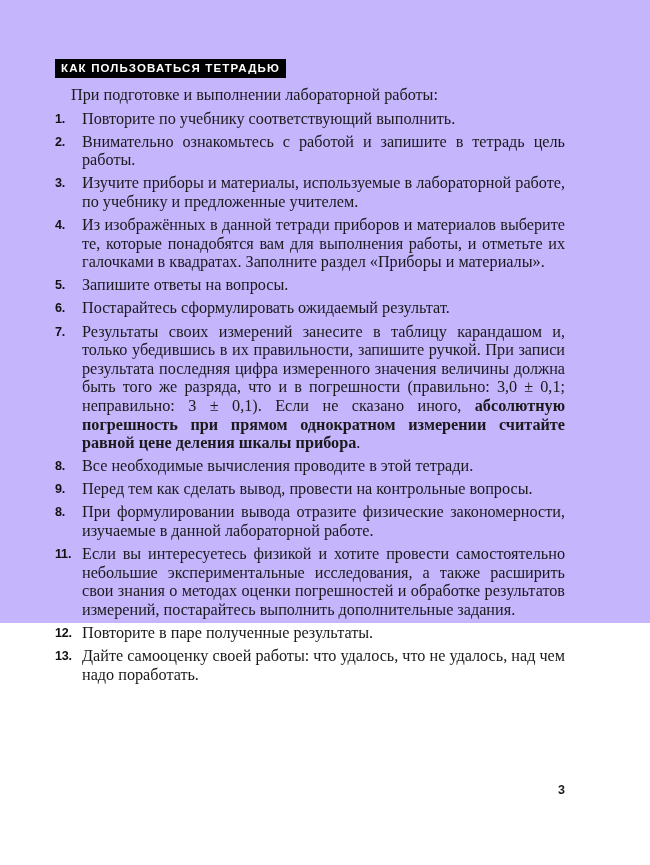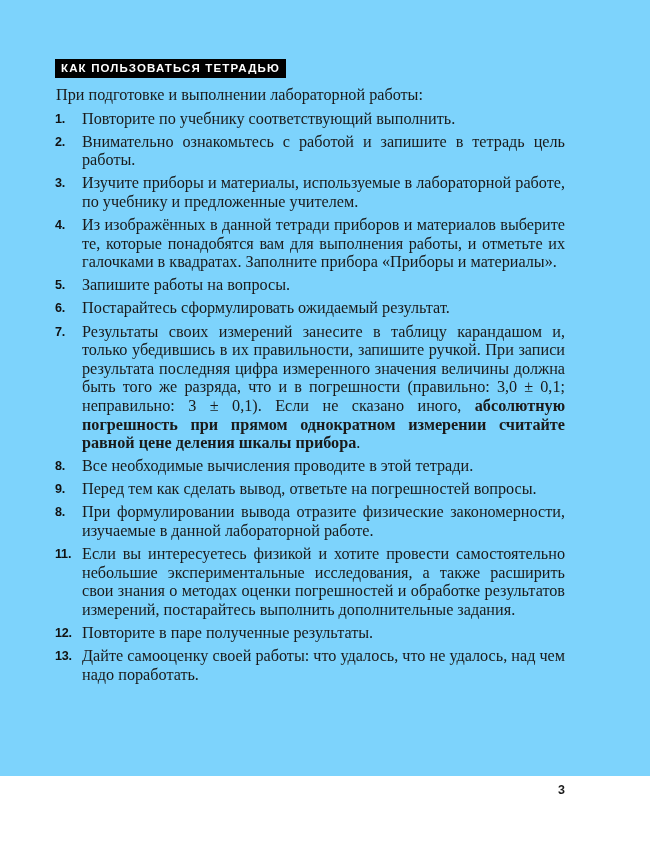--- a/index.html
+++ b/index.html
@@ -14,22 +14,22 @@
     font-family: "Liberation Serif", "DejaVu Serif", serif;
     color: #1a1a1a;
     overflow: hidden;
   }
 
   .page {
     position: absolute;
     left: 0;
     top: 0;
     width: 650px;
-    height: 776px;
-    background: #7dd3fc;
+    height: 623px;
+    background: #c4b5fd;
   }
 
   
   .section-banner {
     position: absolute;
     left: 55px;
     top: 59px;
     background: #000000;
     color: #ffffff;
     font-family: "Liberation Sans", "DejaVu Sans", sans-serif;
@@ -47,21 +47,21 @@
     position: absolute;
     left: 55px;
     top: 86px;
     width: 510px;
   }
 
   .intro {
     font-size: 16.2px;
     line-height: 18.6px;
     text-align: left;
-    margin: 0 0 5px 0;
+    margin: 0 0 5px 15px;
     padding-left: 1px;
   }
 
   ol.steps {
     list-style: none;
     margin: 0;
     padding: 0;
   }
 
   ol.steps > li {
@@ -137,46 +137,46 @@
         <span class="item-text">Внимательно ознакомьтесь с работой и запишите в тетрадь цель работы.</span>
       </li>
 
       <li>
         <span class="num">3.</span>
         <span class="item-text">Изучите приборы и материалы, используемые в лабораторной работе, по учебнику и предложенные учителем.</span>
       </li>
 
       <li>
         <span class="num">4.</span>
-        <span class="item-text">Из изображённых в данной тетради приборов и материалов выберите те, которые понадобятся вам для выполнения работы, и отметьте их галочками в квадратах. Заполните прибора «Приборы и материалы».</span>
+        <span class="item-text">Из изображённых в данной тетради приборов и материалов выберите те, которые понадобятся вам для выполнения работы, и отметьте их галочками в квадратах. Заполните раздел «Приборы и материалы».</span>
       </li>
 
       <li>
         <span class="num">5.</span>
-        <span class="item-text">Запишите работы на вопросы.</span>
+        <span class="item-text">Запишите ответы на вопросы.</span>
       </li>
 
       <li>
         <span class="num">6.</span>
         <span class="item-text">Постарайтесь сформулировать ожидаемый результат.</span>
       </li>
 
       <li>
         <span class="num">7.</span>
         <span class="item-text"><span>Результаты своих измерений занесите в таблицу карандашом и, только убедившись в их правильности, запишите ручкой. При записи результата последняя цифра измеренного значения величины должна быть того же разряда, что и в погрешности (правильно: 3,0 ± 0,1; неправильно: 3 ± 0,1). Если не сказано иного, </span><b>абсолютную погрешность при прямом однократном измерении считайте равной цене деления шкалы прибора</b><span>.</span></span>
       </li>
 
       <li>
         <span class="num">8.</span>
         <span class="item-text">Все необходимые вычисления проводите в этой тетради.</span>
       </li>
 
       <li>
         <span class="num">9.</span>
-        <span class="item-text">Перед тем как сделать вывод, ответьте на погрешностей вопросы.</span>
+        <span class="item-text">Перед тем как сделать вывод, провести на контрольные вопросы.</span>
       </li>
 
       <li>
         <span class="num">8.</span>
         <span class="item-text">При формулировании вывода отразите физические закономерности, изучаемые в данной лабораторной работе.</span>
       </li>
 
       <li>
         <span class="num">11.</span>
         <span class="item-text">Если вы интересуетесь физикой и хотите провести самостоятельно небольшие экспериментальные исследования, а также расширить свои знания о методах оценки погрешностей и обработке результатов измерений, постарайтесь выполнить дополнительные задания.</span>

